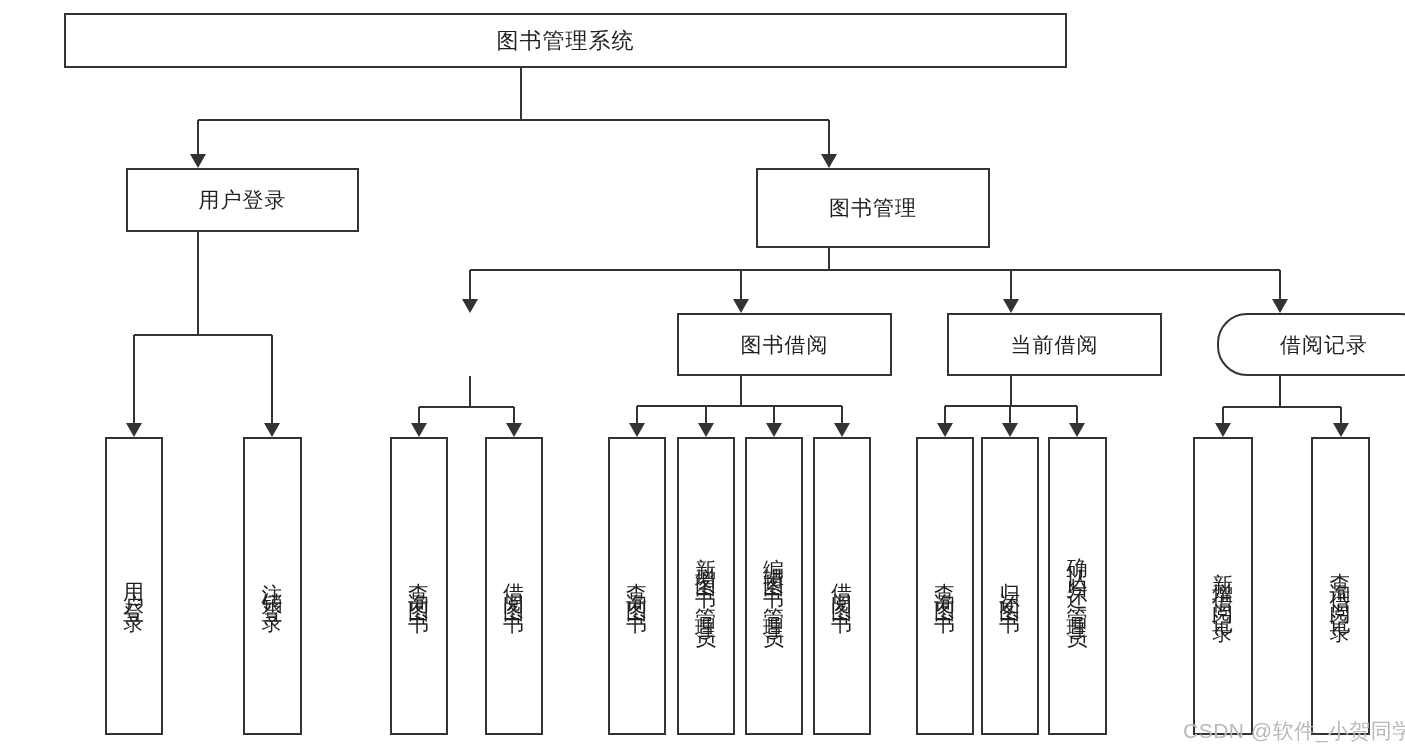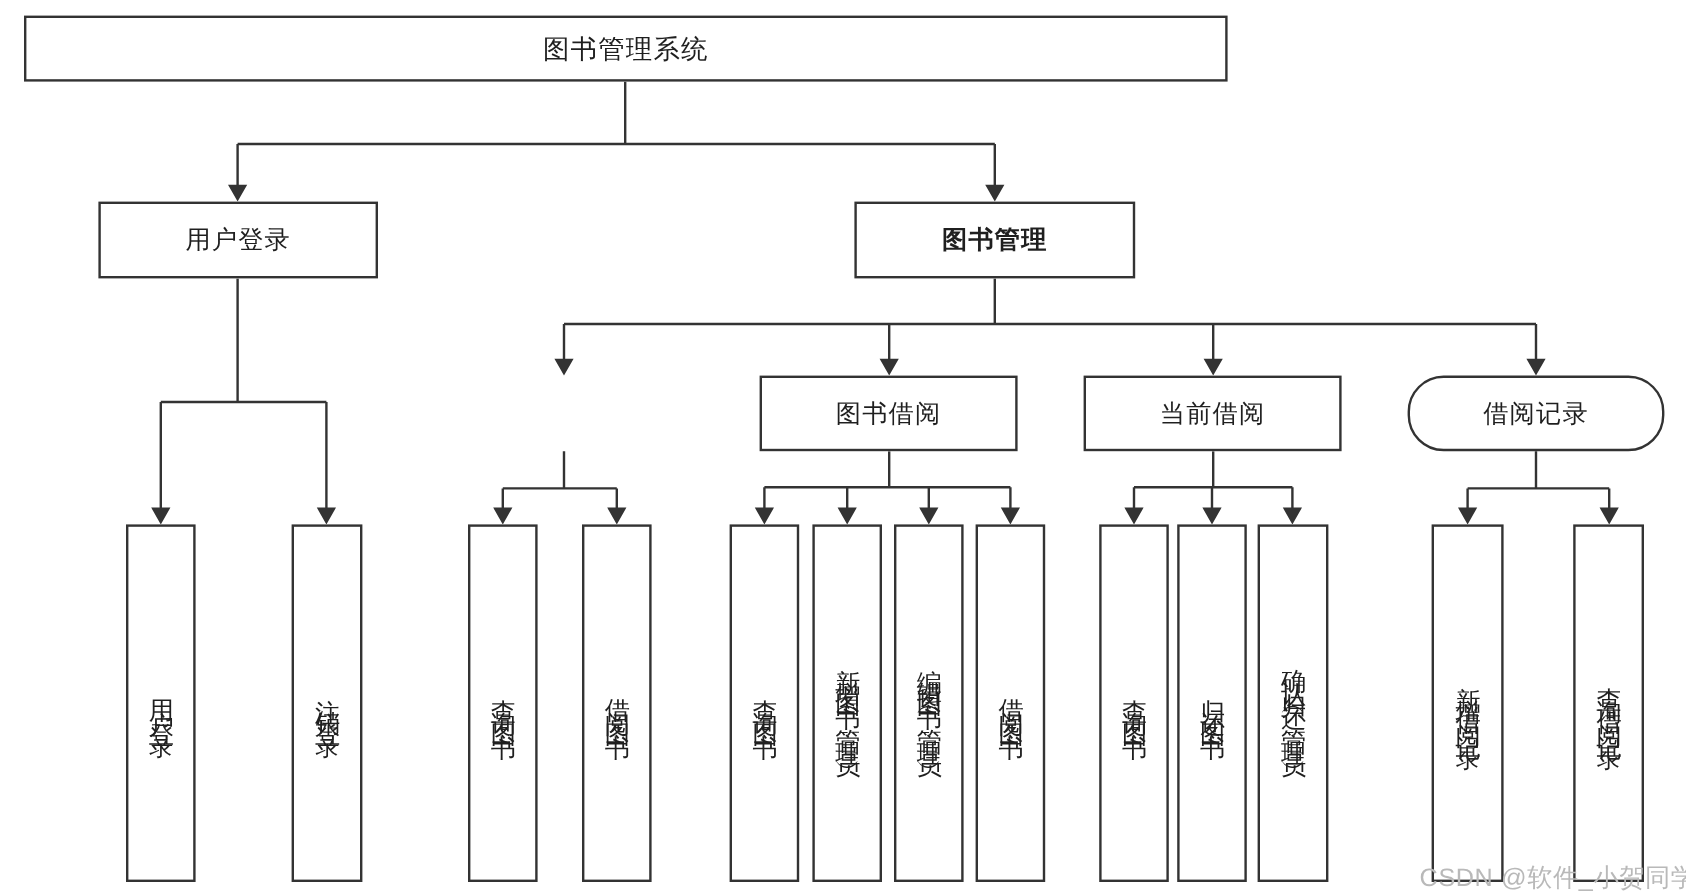--- a/index.html
+++ b/index.html
@@ -17,21 +17,21 @@
     position:absolute;
     box-sizing:border-box;
     background:#ffffff;
     border:2px solid #333333;
     display:flex;
     align-items:center;
     justify-content:center;
     color:#1f1f1f;
     z-index:2;
   }
-  .hbox{font-size:21px;letter-spacing:1px;}
+  .hbox{font-size:21px;letter-spacing:1px;margin-left:44px;}
   .rootbox{font-size:22px;}
   .vbox span{
     writing-mode:vertical-rl;
     text-orientation:mixed;
     font-size:21px;
     letter-spacing:10px;
     line-height:1;
     white-space:nowrap;
   }
   .watermark{
@@ -87,21 +87,21 @@
     </g>
   </svg>
 
   <div class="box hbox rootbox" style="left:20px;top:13px;width:1003px;height:55px;">
     <span>图书管理系统</span>
   </div>
 
   <div class="box hbox" style="left:82px;top:168px;width:233px;height:64px;">
     <span>用户登录</span>
   </div>
-  <div class="box hbox" style="left:712px;top:168px;width:234px;height:64px;font-weight:bold;">
+  <div class="box hbox" style="left:712px;top:168px;width:234px;height:80px;">
     <span>图书管理</span>
   </div>
 
   <div class="box hbox" style="left:633px;top:313px;width:215px;height:63px;">
     <span>图书借阅</span>
   </div>
   <div class="box hbox" style="left:903px;top:313px;width:215px;height:63px;">
     <span>当前借阅</span>
   </div>
   <div class="box hbox" style="left:1173px;top:313px;width:214px;height:63px;border-radius:30px;">

